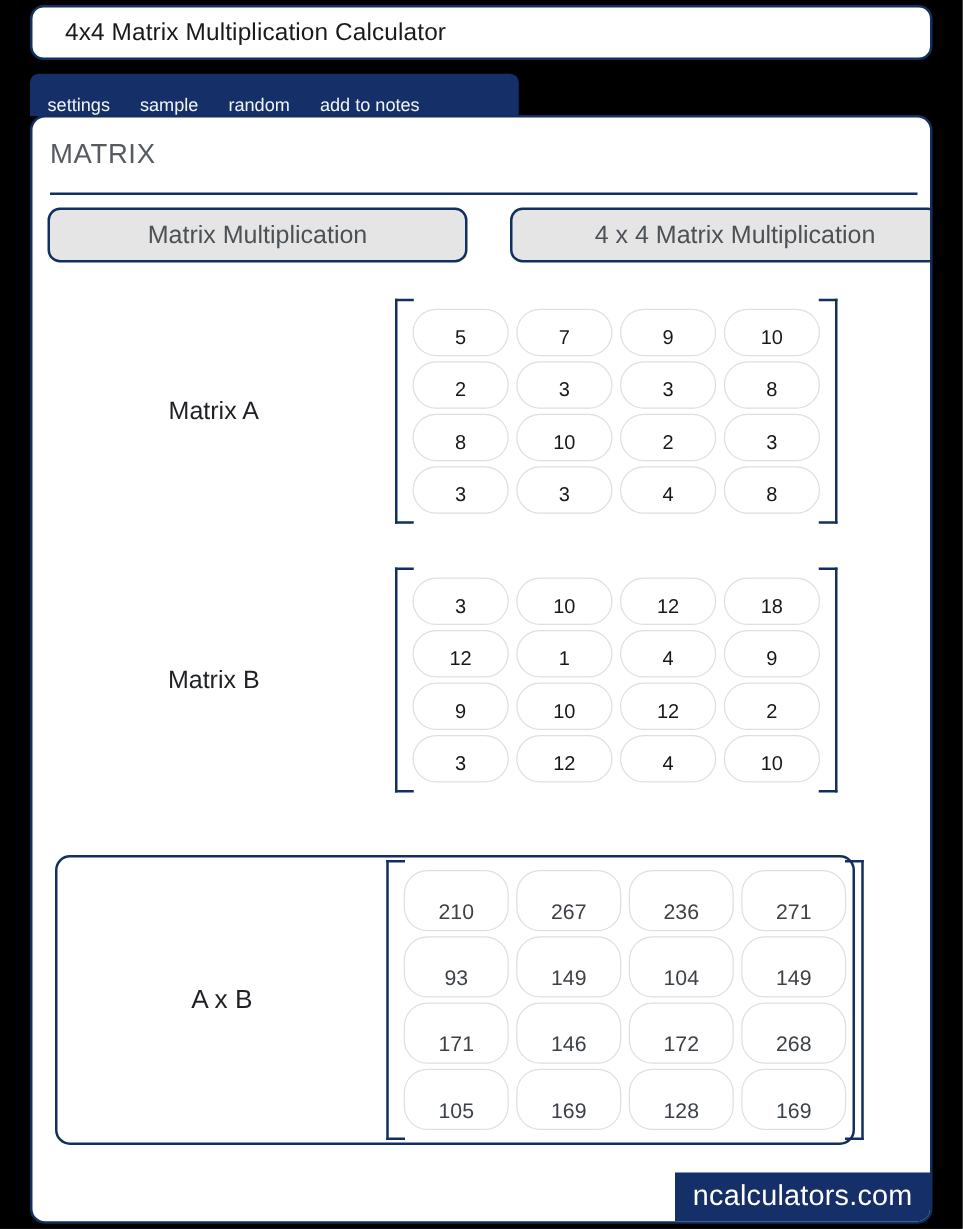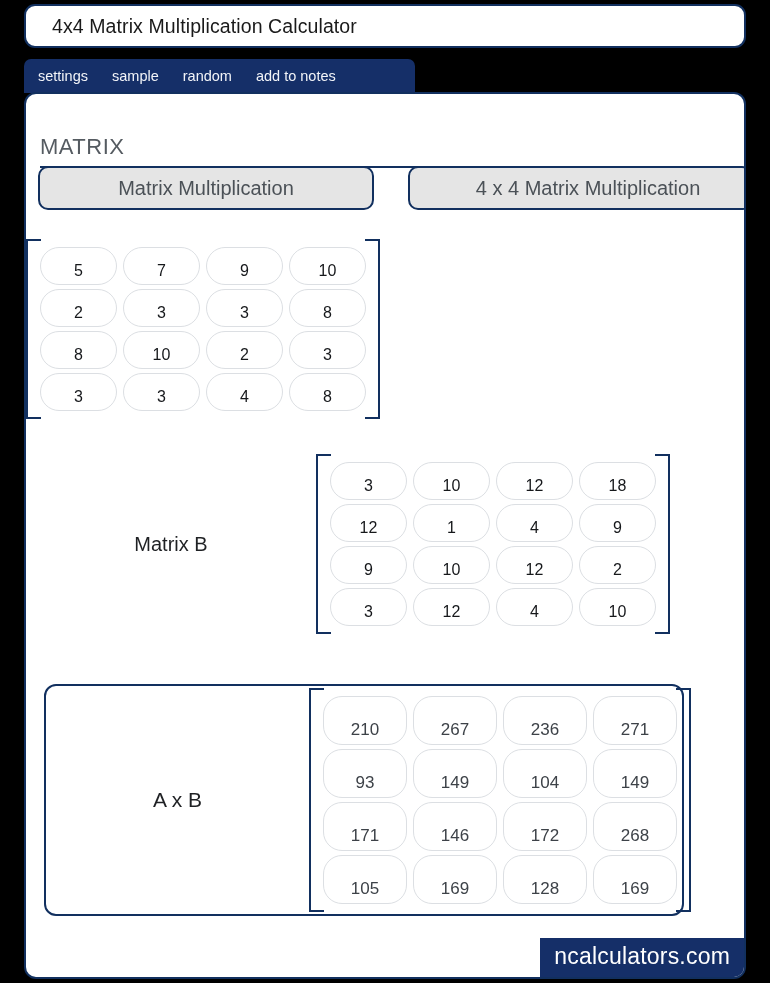--- a/index.html
+++ b/index.html
@@ -40,21 +40,21 @@
   .navbar {
     position: absolute;
     left: 24px;
     top: 59px;
     width: 391px;
     height: 34px;
     box-sizing: border-box;
     background: #152f68;
     border-radius: 7px 7px 0 0;
     display: flex;
-    align-items: center;
+    align-items: flex-end;
     padding-left: 14px;
     gap: 24px;
   }
   .nav-item {
     color: #f2f4f8;
     font-size: 14.5px;
     white-space: nowrap;
     cursor: pointer;
   }
 
@@ -71,26 +71,25 @@
     border-radius: 12px;
     overflow: hidden;
   }
 
   
   .matrix-heading {
     position: absolute;
     left: 14px;
     top: 16px;
     width: 694px;
-    padding-bottom: 6px;
+    padding-bottom: 18px;
     border-bottom: 2.5px solid #12305f;
     font-size: 22px;
     color: #555b61;
     letter-spacing: 0.5px;
-    margin-top: 24px;
   }
 
   
   .btn-row {
     position: absolute;
     left: 0;
     top: 72px;
     width: 722px;
     height: 46px;
   }
@@ -225,20 +224,21 @@
 <div class="main-card">
 
   <div class="matrix-heading">MATRIX</div>
 
   <div class="btn-row">
     <div class="pill-btn btn-left">Matrix Multiplication</div>
     <div class="pill-btn btn-right">4 x 4 Matrix Multiplication</div>
   </div>
 
   <div class="matrix-row matrix-row-a">
+    <div class="matrix-label">Matrix A</div>
     <div class="bracket-wrap">
       <div class="bracket bracket-l"></div>
       <div class="bracket bracket-r"></div>
       <div class="grid" id="grid-a">
           <div class="cell">5</div>
           <div class="cell">7</div>
           <div class="cell">9</div>
           <div class="cell">10</div>
           <div class="cell">2</div>
           <div class="cell">3</div>

